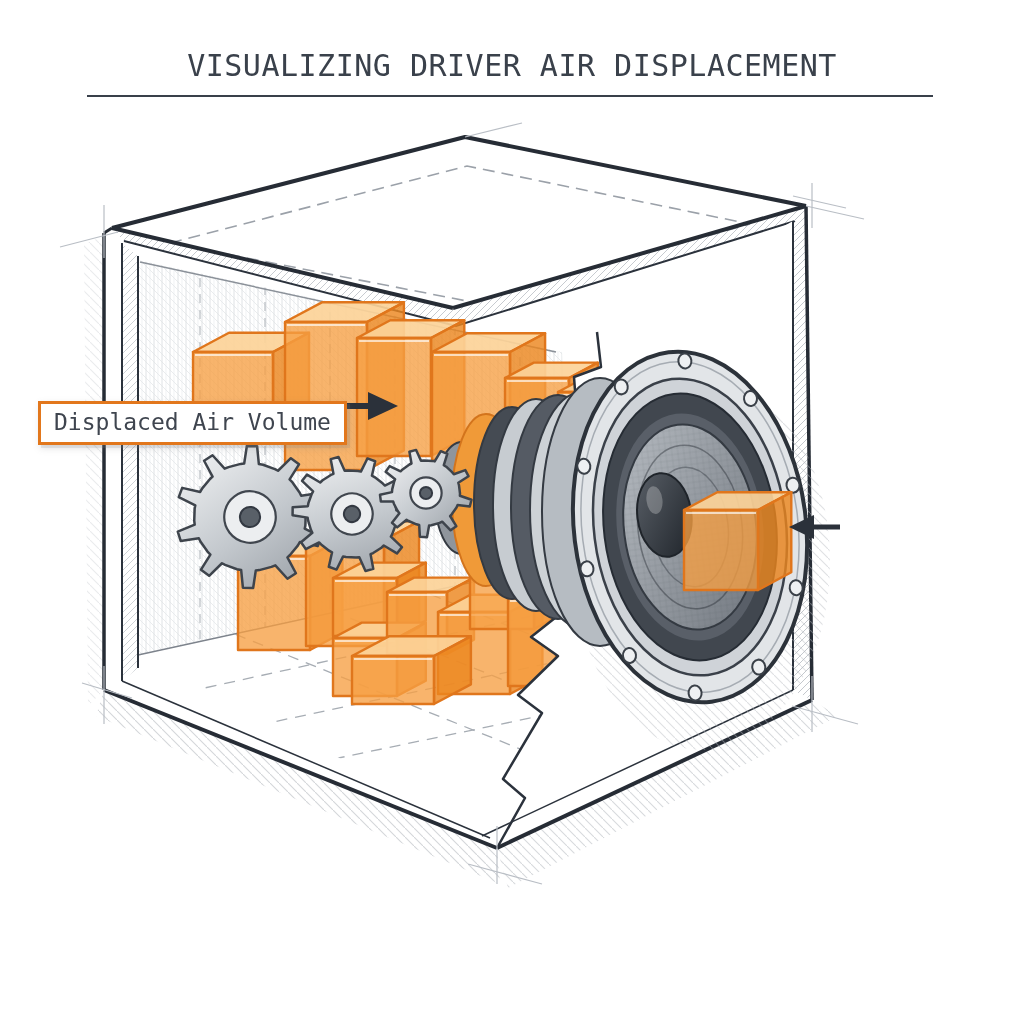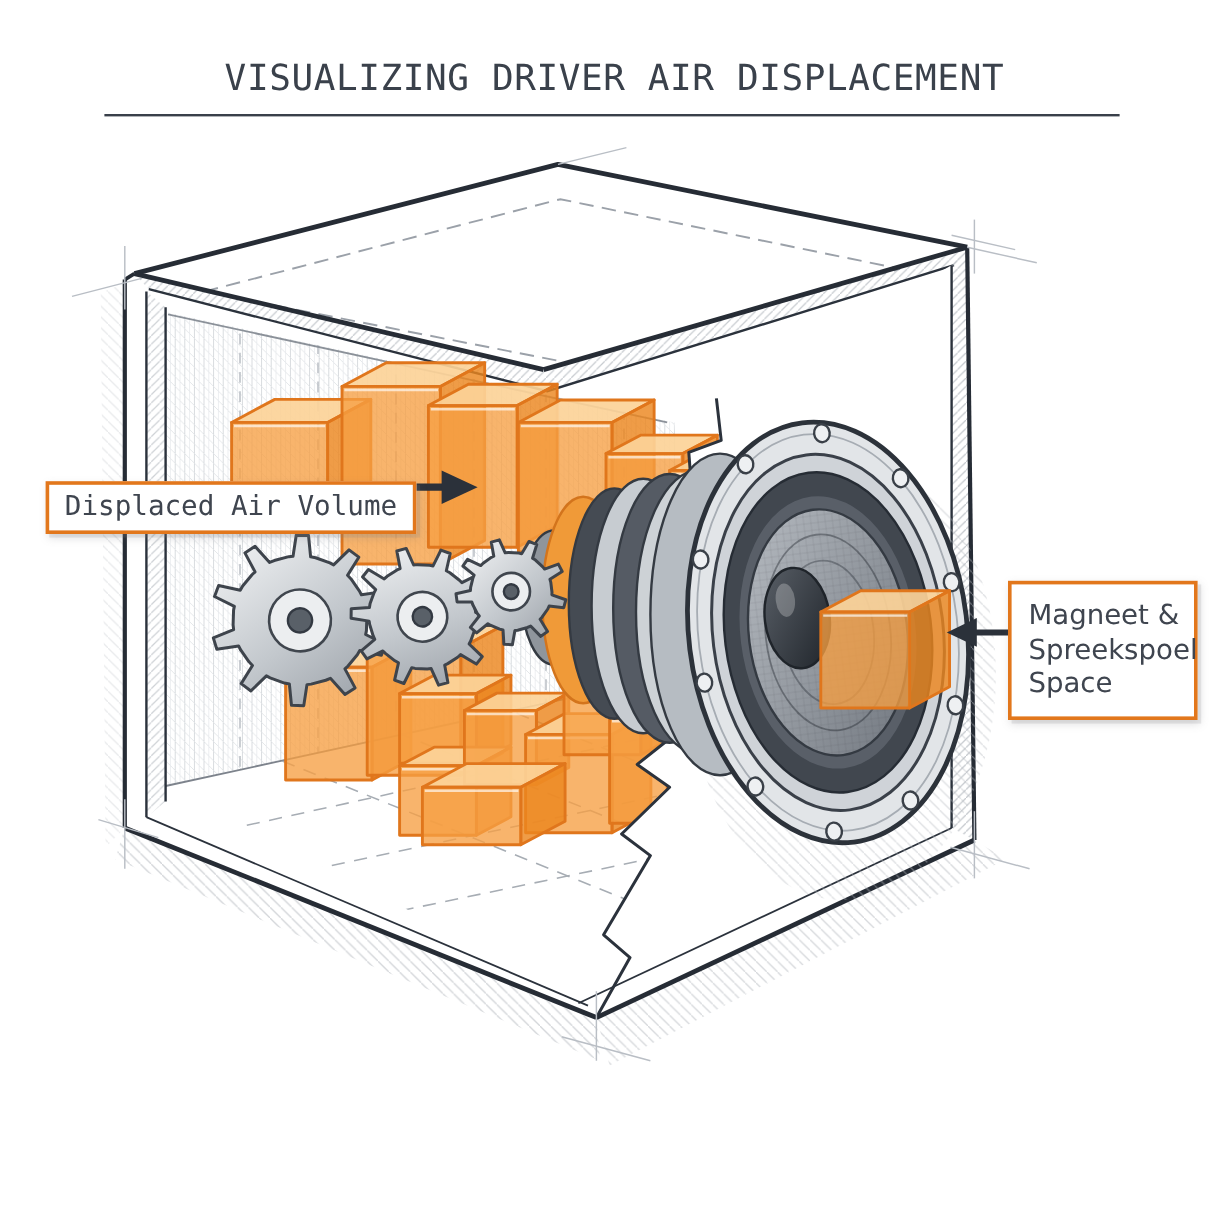--- a/index.html
+++ b/index.html
@@ -330,18 +330,13 @@
       <line x1="330" y1="406" x2="374" y2="406" stroke="#2b313a" stroke-width="6"></line>
       <polygon points="398,406 368,392 368,420" fill="#2b313a"></polygon>
       <line x1="840" y1="527" x2="806" y2="527" stroke="#2b313a" stroke-width="5"></line>
       <polygon points="789,527 814,515 814,539" fill="#2b313a"></polygon>
     </g>
   </svg>
 
   <div class="callout left">
     <span>Displaced Air Volume</span>
   </div>
-  <div class="callout right">
-    <div>Magneet &amp;</div>
-    <div>Spreekspoel</div>
-    <div>Space</div>
-  </div>
 </div>
 
 </body></html>

